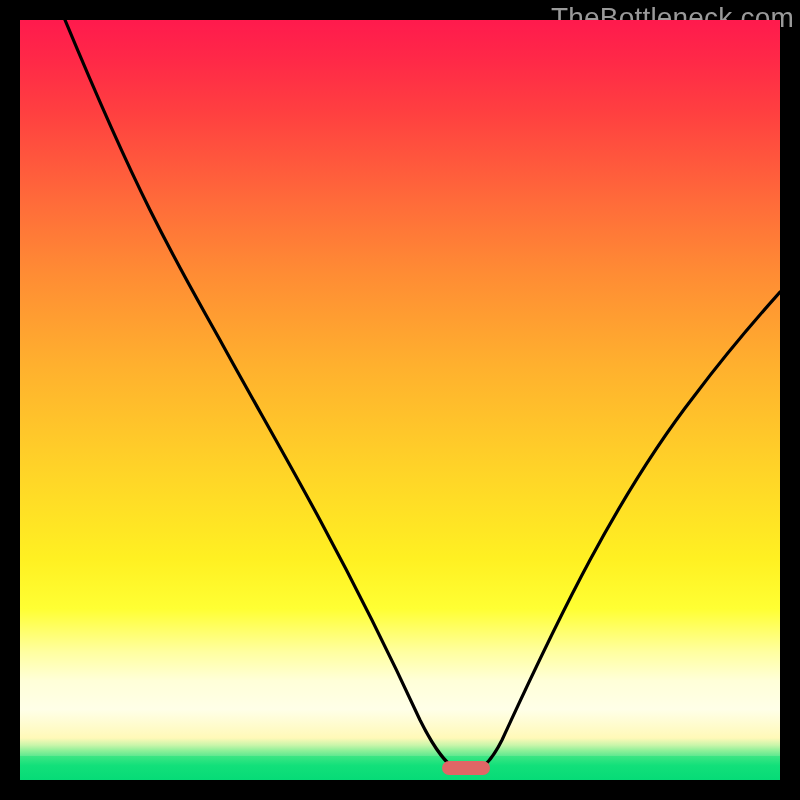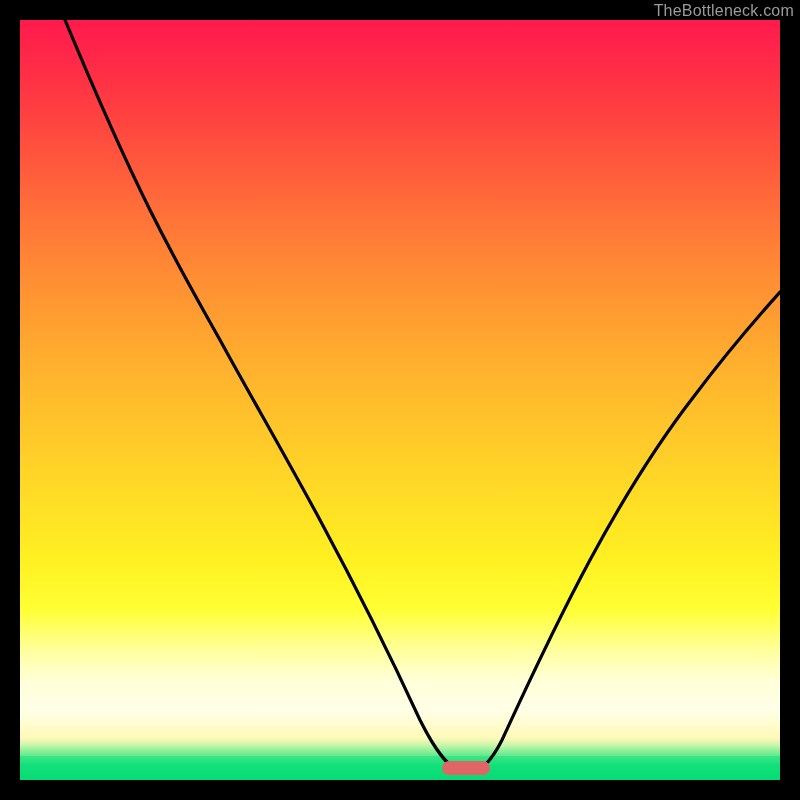--- a/index.html
+++ b/index.html
@@ -91,21 +91,21 @@
   .marker {
     position: absolute;
     background: #e06666;
     border-radius: 8px;
   }
   .watermark {
     position: absolute;
     top: 2px;
     right: 6px;
     color: #9a9a9a;
-    font-size: 16px;
+    font-size: 28px;
     letter-spacing: 0.2px;
     font-weight: 400;
   }
 </style>
 </head>
 <body>
 
 <div class="frame">
 
   <div class="watermark">TheBottleneck.com</div>

